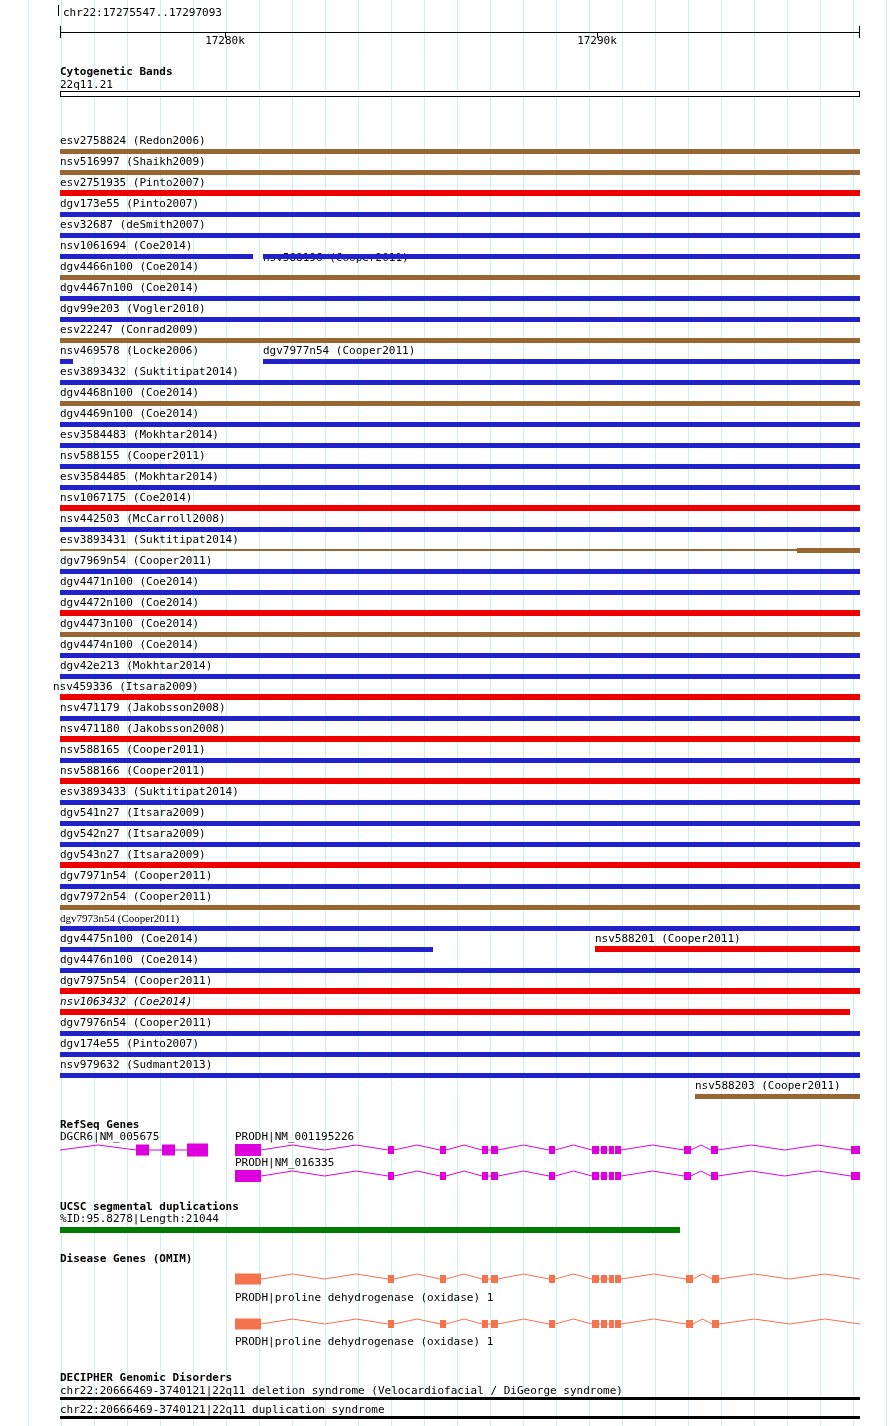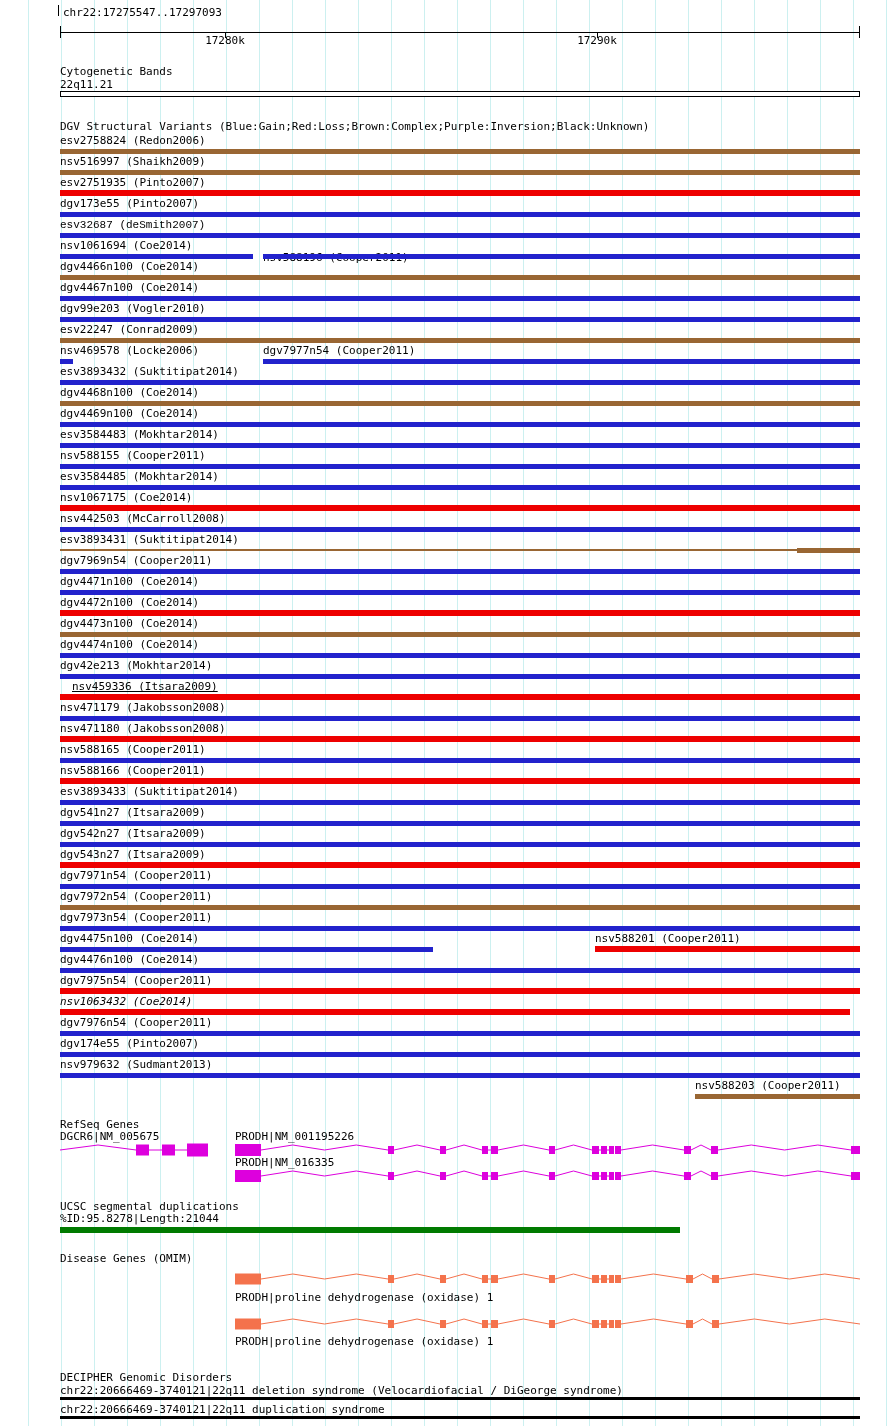--- a/index.html
+++ b/index.html
@@ -1,19 +1,19 @@
 <!DOCTYPE html>
 <html><head>
 <meta charset="utf-8">
 <style>
   html,body{margin:0;padding:0;background:#fff;}
   body{font-family:"DejaVu Sans Mono","Liberation Mono",monospace;font-size:11px;color:#000;}
   #stage{position:relative;width:890px;height:1426px;background:#fff;overflow:hidden;}
   .txt{position:absolute;white-space:pre;line-height:12px;}
-  .bold{font-weight:normal;}
+  .bold{font-weight:bold;}
   .vline{position:absolute;width:1px;background:#000;}
   .hline{position:absolute;height:1px;background:#000;}
 </style>
 </head>
 <body>
 
 <div id="stage">
   <div id="grid-layer">
       <div style="position: absolute; left: 28px; top: 0px; width: 1px; height: 1426px; background: rgb(204, 240, 240);"></div>
       <div style="position: absolute; left: 61px; top: 0px; width: 1px; height: 1426px; background: rgb(204, 240, 240);"></div>
@@ -54,31 +54,30 @@
       <div style="position: absolute; left: 225px; top: 32px; width: 1px; height: 6px; background: rgb(0, 0, 0);"></div>
       <div class="txt" style="left: 225px; top: 35px; transform: translateX(-50%);">17280k</div>
       <div style="position: absolute; left: 597px; top: 32px; width: 1px; height: 6px; background: rgb(0, 0, 0);"></div>
       <div class="txt" style="left: 597px; top: 35px; transform: translateX(-50%);">17290k</div>
     </div>
 
   <div class="txt bold" style="left:60px;top:66px">Cytogenetic Bands</div>
   <div class="txt" style="left:60px;top:79px">22q11.21</div>
   <div style="position:absolute;left:60px;top:91px;width:800px;height:6px;background:#fff;border:1px solid #000;box-sizing:border-box"></div>
 
-  <div class="txt bold" style="left:60px;top:121px">DGV Structural Variants (Blue:Gain;Red:Loss;Brown:Complex;Purple:Inversion;Black:Unknown)</div>
   <div id="dgv-rows">
       <div class="txt" style="left: 60px; top: 135px;">esv2758824 (Redon2006)</div>
       <div style="position: absolute; left: 60px; top: 149px; width: 800px; height: 5px; background: rgb(153, 102, 51);"></div>
       <div class="txt" style="left: 60px; top: 156px;">nsv516997 (Shaikh2009)</div>
       <div style="position: absolute; left: 60px; top: 170px; width: 800px; height: 5px; background: rgb(153, 102, 51);"></div>
       <div class="txt" style="left: 60px; top: 177px;">esv2751935 (Pinto2007)</div>
       <div style="position: absolute; left: 60px; top: 190px; width: 800px; height: 6px; background: rgb(238, 0, 0);"></div>
       <div class="txt" style="left: 60px; top: 198px; text-align: right;">dgv173e55 (Pinto2007)</div>
       <div style="position: absolute; left: 60px; top: 212px; width: 800px; height: 5px; background: rgb(34, 34, 204);"></div>
-      <div class="txt" style="left: 60px; top: 219px; font-family: Liberation Mono, monospace;">esv32687 (deSmith2007)</div>
+      <div class="txt" style="left: 60px; top: 219px;">esv32687 (deSmith2007)</div>
       <div style="position: absolute; left: 60px; top: 233px; width: 800px; height: 5px; background: rgb(34, 34, 204);"></div>
       <div class="txt" style="left: 60px; top: 240px;">nsv1061694 (Coe2014)</div>
       <div style="position: absolute; left: 60px; top: 254px; width: 193px; height: 5px; background: rgb(34, 34, 204);"></div>
       <div class="txt" style="left: 263px; top: 252px;">nsv588196 (Cooper2011)</div>
       <div style="position: absolute; left: 263px; top: 254px; width: 597px; height: 5px; background: rgb(34, 34, 204);"></div>
       <div class="txt" style="left: 60px; top: 261px;">dgv4466n100 (Coe2014)</div>
       <div style="position: absolute; left: 60px; top: 275px; width: 800px; height: 5px; background: rgb(153, 102, 51);"></div>
       <div class="txt" style="left: 60px; top: 282px; text-align: right;">dgv4467n100 (Coe2014)</div>
       <div style="position: absolute; left: 60px; top: 296px; width: 800px; height: 5px; background: rgb(34, 34, 204);"></div>
       <div class="txt" style="left: 60px; top: 303px;">dgv99e203 (Vogler2010)</div>
@@ -113,21 +112,21 @@
       <div class="txt" style="left: 60px; top: 576px;">dgv4471n100 (Coe2014)</div>
       <div style="position: absolute; left: 60px; top: 590px; width: 800px; height: 5px; background: rgb(34, 34, 204);"></div>
       <div class="txt" style="left: 60px; top: 597px;">dgv4472n100 (Coe2014)</div>
       <div style="position: absolute; left: 60px; top: 610px; width: 800px; height: 6px; background: rgb(238, 0, 0);"></div>
       <div class="txt" style="left: 60px; top: 618px;">dgv4473n100 (Coe2014)</div>
       <div style="position: absolute; left: 60px; top: 632px; width: 800px; height: 5px; background: rgb(153, 102, 51);"></div>
       <div class="txt" style="left: 60px; top: 639px;">dgv4474n100 (Coe2014)</div>
       <div style="position: absolute; left: 60px; top: 653px; width: 800px; height: 5px; background: rgb(34, 34, 204);"></div>
       <div class="txt" style="left: 60px; top: 660px;">dgv42e213 (Mokhtar2014)</div>
       <div style="position: absolute; left: 60px; top: 674px; width: 800px; height: 5px; background: rgb(34, 34, 204);"></div>
-      <div class="txt" style="left: 72px; top: 681px; text-decoration: underline;">nsv459336 (Itsara2009)</div>
+      <div class="txt" style="left: 53px; top: 681px;">nsv459336 (Itsara2009)</div>
       <div style="position: absolute; left: 60px; top: 694px; width: 800px; height: 6px; background: rgb(238, 0, 0);"></div>
       <div class="txt" style="left: 60px; top: 702px;">nsv471179 (Jakobsson2008)</div>
       <div style="position: absolute; left: 60px; top: 716px; width: 800px; height: 5px; background: rgb(34, 34, 204);"></div>
       <div class="txt" style="left: 60px; top: 723px;">nsv471180 (Jakobsson2008)</div>
       <div style="position: absolute; left: 60px; top: 736px; width: 800px; height: 6px; background: rgb(238, 0, 0);"></div>
       <div class="txt" style="left: 60px; top: 744px;">nsv588165 (Cooper2011)</div>
       <div style="position: absolute; left: 60px; top: 758px; width: 800px; height: 5px; background: rgb(34, 34, 204);"></div>
       <div class="txt" style="left: 60px; top: 765px;">nsv588166 (Cooper2011)</div>
       <div style="position: absolute; left: 60px; top: 778px; width: 800px; height: 6px; background: rgb(238, 0, 0);"></div>
       <div class="txt" style="left: 60px; top: 786px;">esv3893433 (Suktitipat2014)</div>
@@ -135,21 +134,21 @@
       <div class="txt" style="left: 60px; top: 807px;">dgv541n27 (Itsara2009)</div>
       <div style="position: absolute; left: 60px; top: 821px; width: 800px; height: 5px; background: rgb(34, 34, 204);"></div>
       <div class="txt" style="left: 60px; top: 828px;">dgv542n27 (Itsara2009)</div>
       <div style="position: absolute; left: 60px; top: 842px; width: 800px; height: 5px; background: rgb(34, 34, 204);"></div>
       <div class="txt" style="left: 60px; top: 849px;">dgv543n27 (Itsara2009)</div>
       <div style="position: absolute; left: 60px; top: 862px; width: 800px; height: 6px; background: rgb(238, 0, 0);"></div>
       <div class="txt" style="left: 60px; top: 870px;">dgv7971n54 (Cooper2011)</div>
       <div style="position: absolute; left: 60px; top: 884px; width: 800px; height: 5px; background: rgb(34, 34, 204);"></div>
       <div class="txt" style="left: 60px; top: 891px;">dgv7972n54 (Cooper2011)</div>
       <div style="position: absolute; left: 60px; top: 905px; width: 800px; height: 5px; background: rgb(153, 102, 51);"></div>
-      <div class="txt" style="left: 60px; top: 912px;">dgv7973n54 (Cooper2011)</div>
+      <div class="txt" style="left: 60px; top: 912px; font-family: Liberation Serif, serif;">dgv7973n54 (Cooper2011)</div>
       <div style="position: absolute; left: 60px; top: 926px; width: 800px; height: 5px; background: rgb(34, 34, 204);"></div>
       <div class="txt" style="left: 60px; top: 933px;">dgv4475n100 (Coe2014)</div>
       <div style="position: absolute; left: 60px; top: 947px; width: 373px; height: 5px; background: rgb(34, 34, 204);"></div>
       <div class="txt" style="left: 595px; top: 933px;">nsv588201 (Cooper2011)</div>
       <div style="position: absolute; left: 595px; top: 946px; width: 265px; height: 6px; background: rgb(238, 0, 0);"></div>
       <div class="txt" style="left: 60px; top: 954px;">dgv4476n100 (Coe2014)</div>
       <div style="position: absolute; left: 60px; top: 968px; width: 800px; height: 5px; background: rgb(34, 34, 204);"></div>
       <div class="txt" style="left: 60px; top: 975px;">dgv7975n54 (Cooper2011)</div>
       <div style="position: absolute; left: 60px; top: 988px; width: 800px; height: 6px; background: rgb(238, 0, 0);"></div>
       <div class="txt" style="left: 60px; top: 996px; font-style: italic;">nsv1063432 (Coe2014)</div>

